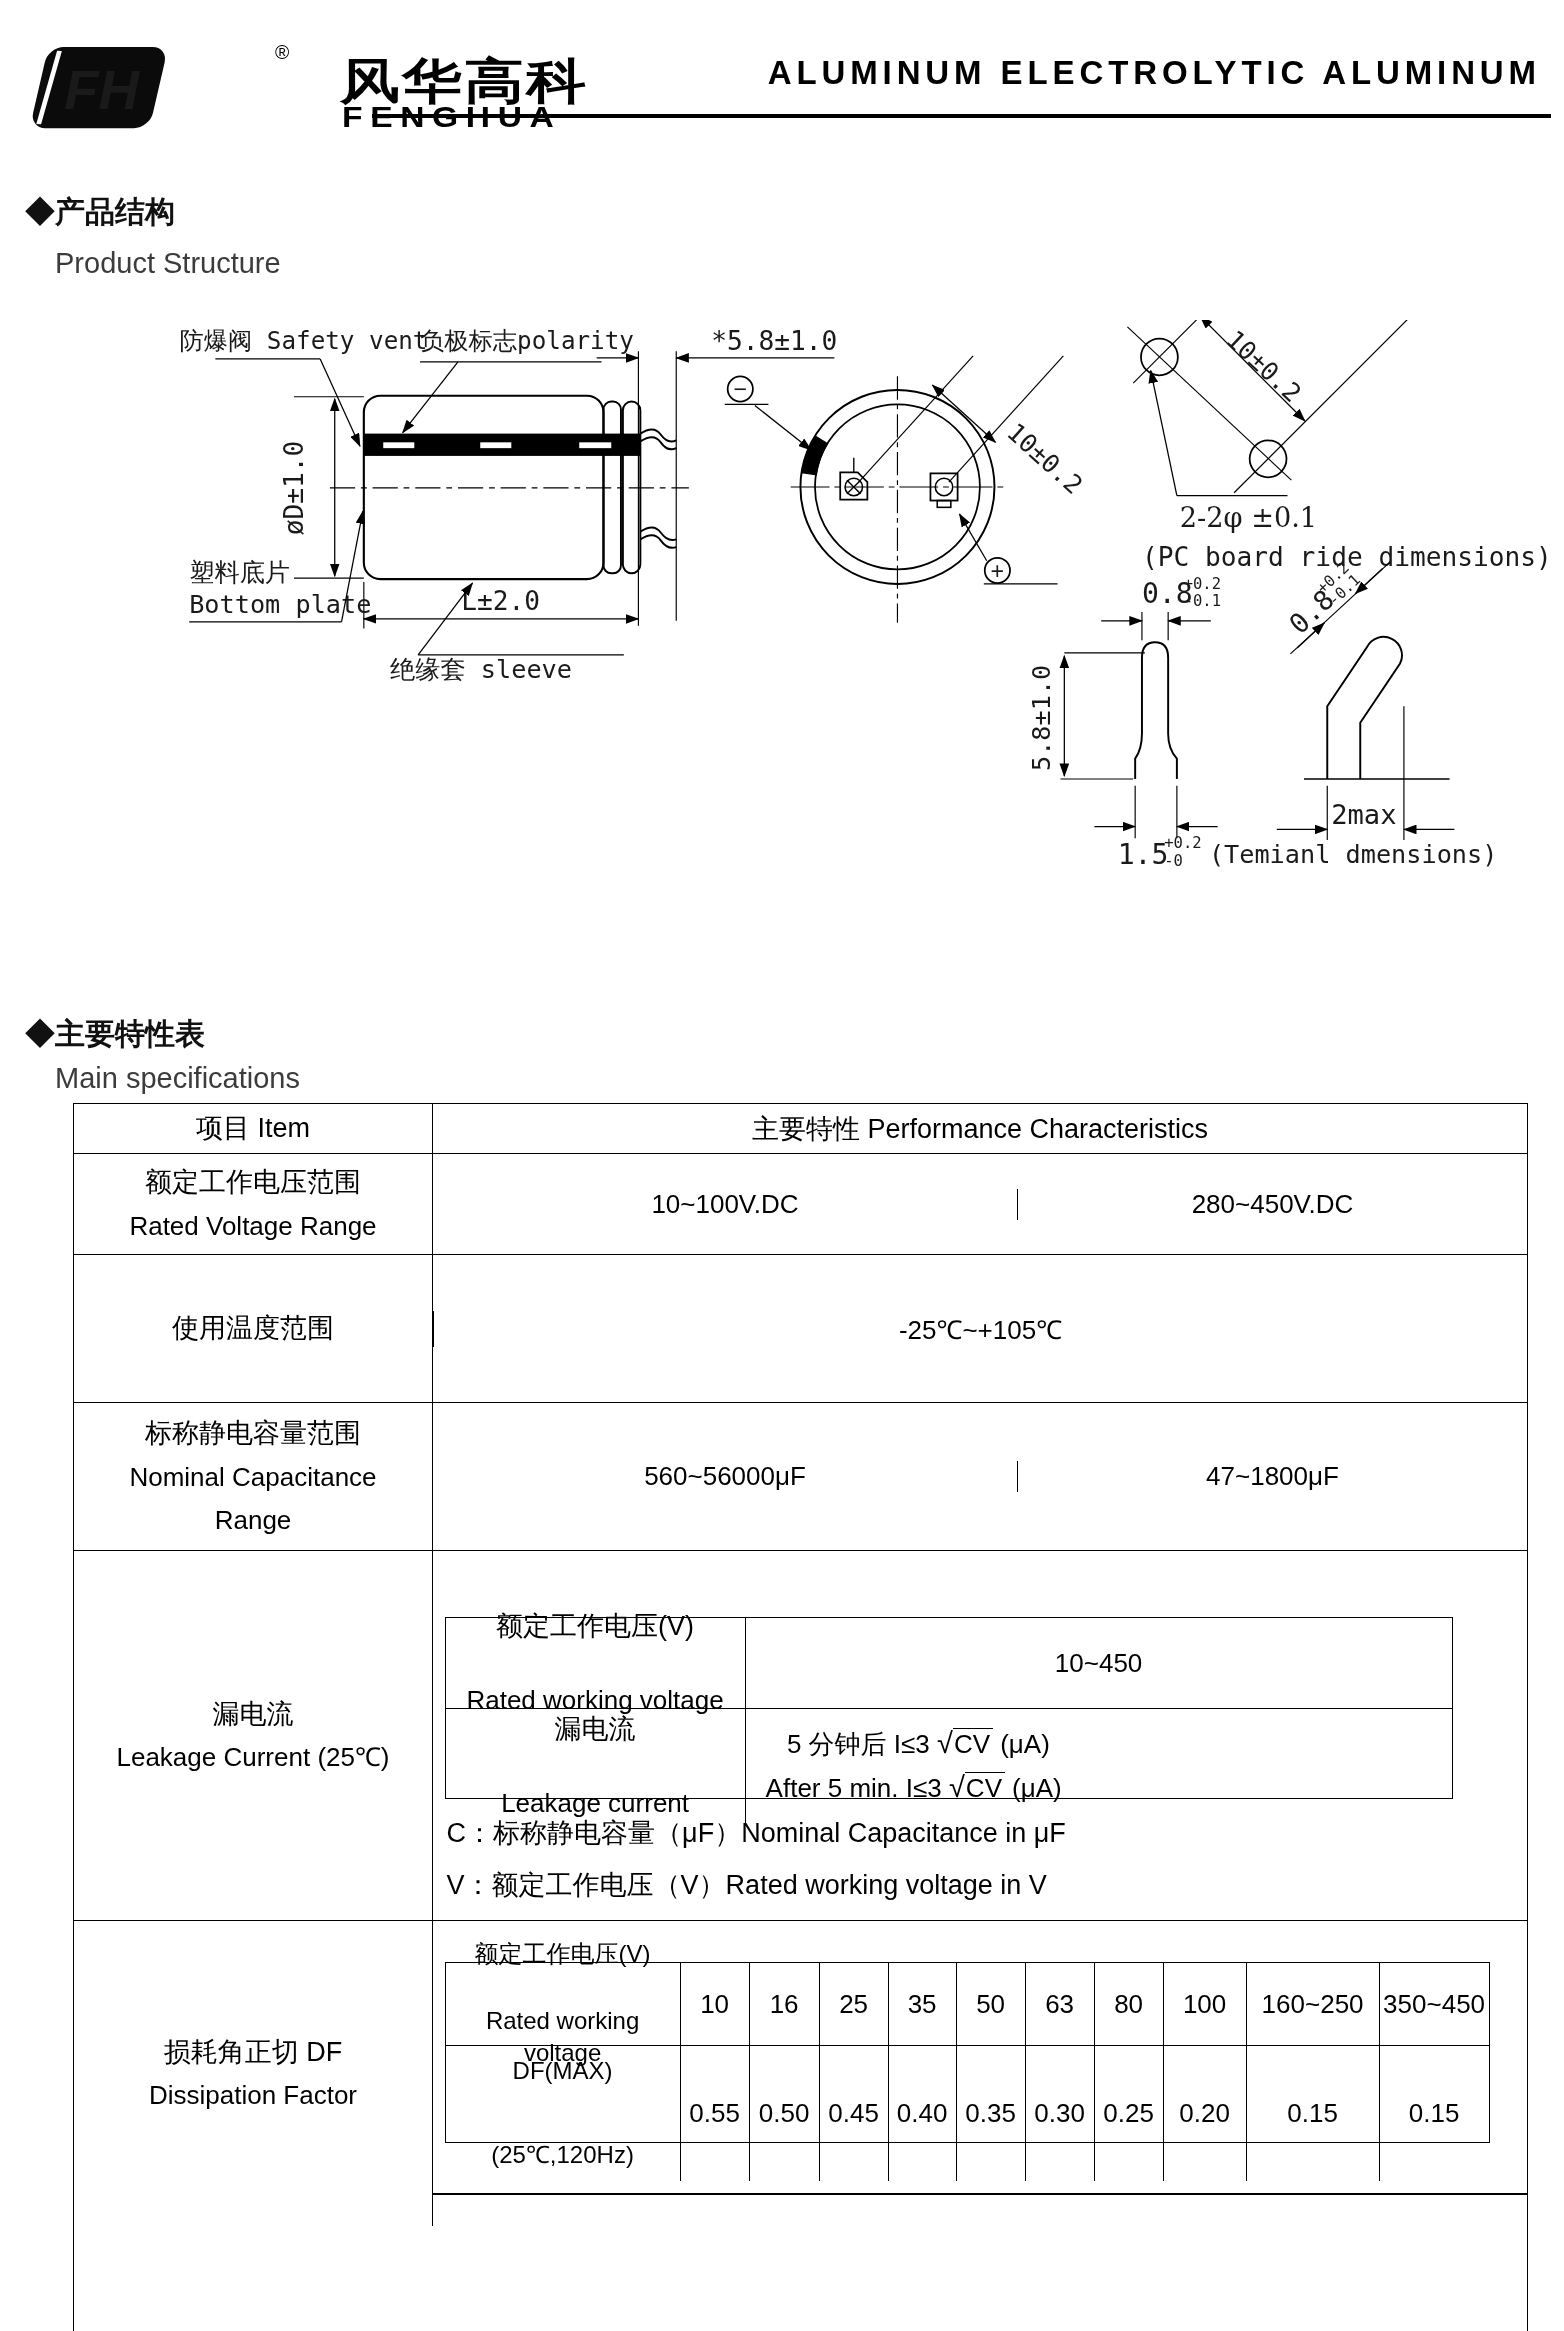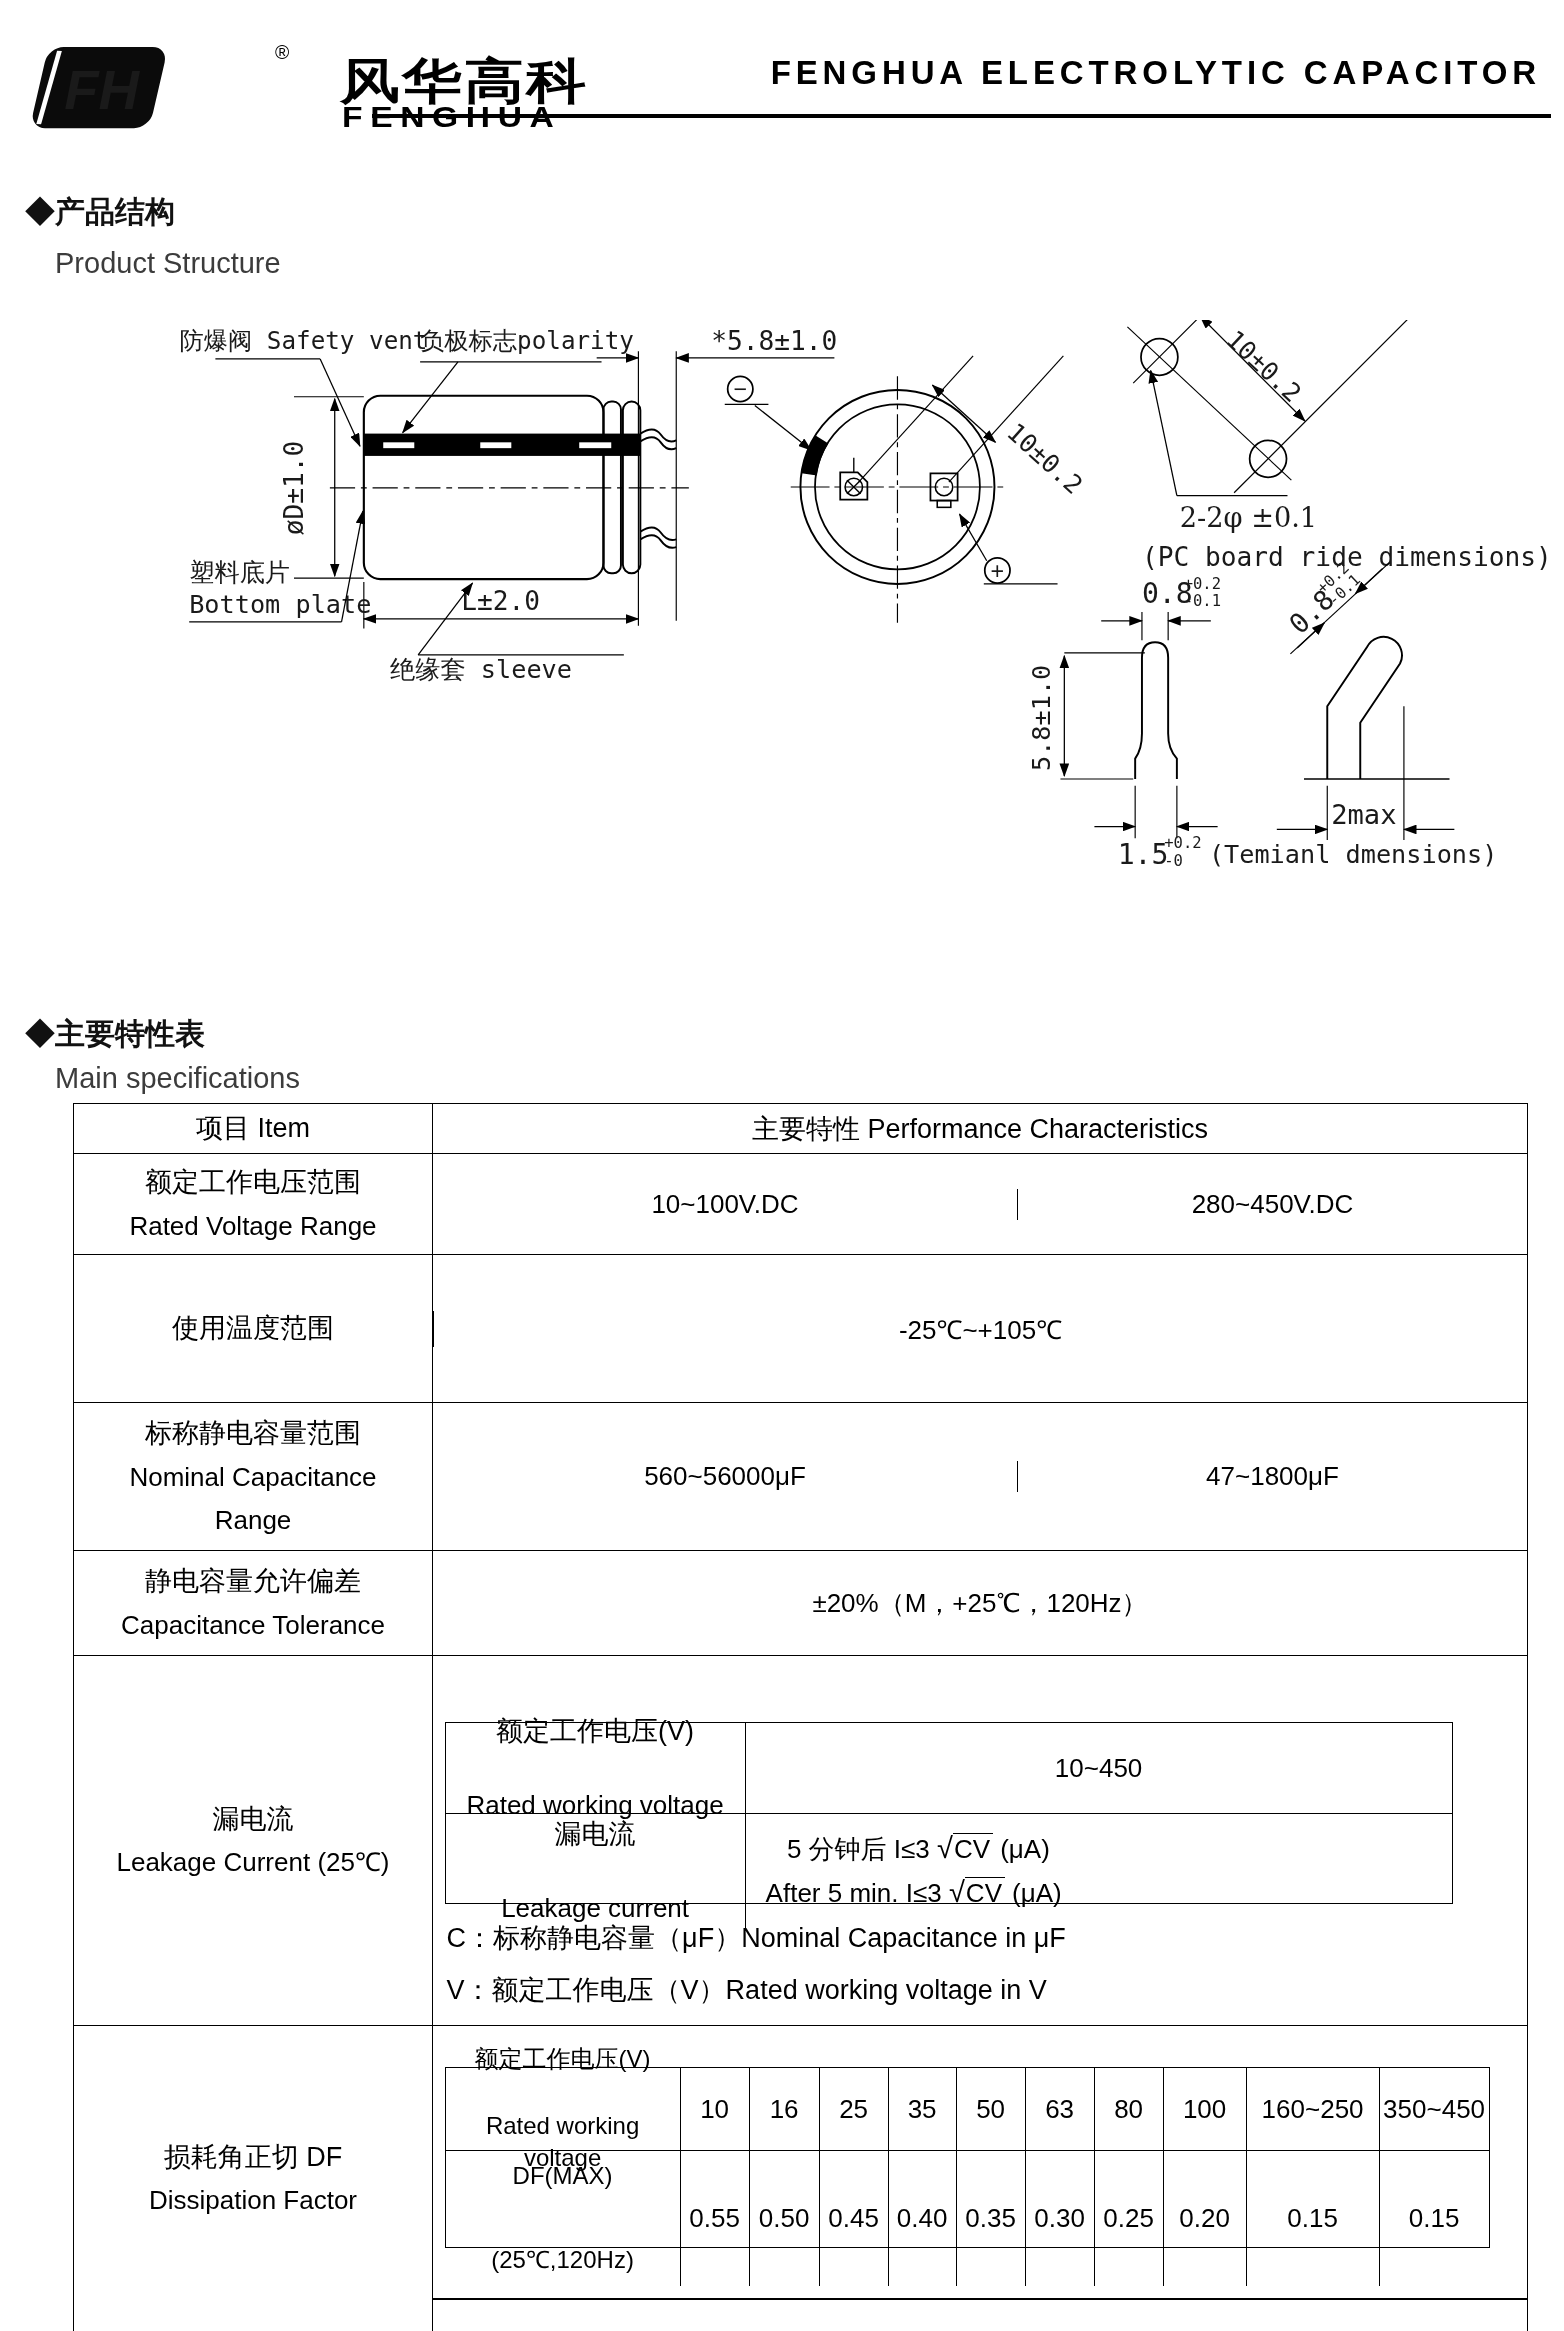--- a/index.html
+++ b/index.html
@@ -47,21 +47,21 @@
   <svg class="abs" style="left:27px;top:45px;width:146px;height:87px" viewBox="0 0 150 90">
     <g transform="skewX(-13)">
       <rect x="22" y="2" width="124" height="84" rx="16" fill="#0b0b0b"></rect>
       <rect x="30" y="6" width="5" height="76" fill="#ffffff" transform="rotate(3 32 44)"></rect>
     </g>
     <text x="38" y="66" font-size="58" font-style="italic" font-weight="bold" fill="#ffffff">FH</text>
   </svg>
   <div class="abs" style="left:275px;top:41px;font-size:19.4px">®</div>
   <div class="abs" id="brand-cn" style="left:340px;top:49px">风华高科</div>
   <div class="abs" id="brand-en" style="left:342px;top:100px">FENGHUA</div>
-  <div class="abs" id="doc-title" style="right:23px;top:54px">FENGHUA ELECTROLYTIC CAPACITOR</div>
+  <div class="abs" id="doc-title" style="right:23px;top:54px">ALUMINUM ELECTROLYTIC ALUMINUM</div>
   <div class="abs" id="header-rule" style="left:372px;top:114px;width:1179px"></div>
 
   <div class="abs sec-cn" style="left:25px;top:192px">◆产品结构</div>
   <div class="abs sec-en" style="left:55px;top:247px">Product Structure</div>
 
   <svg class="abs" style="left:0;top:320px;width:1564px;height:592px" viewBox="0 330 1612 610">
     <defs>
       <marker id="ae" markerWidth="14" markerHeight="10" refX="13" refY="5" orient="auto" markerUnits="userSpaceOnUse">
         <path d="M0,0 L14,5 L0,10 z" fill="#000"></path>
       </marker>
@@ -241,27 +241,20 @@
       <div class="lcell" style="padding:0 39px">
         <span class="cn">标称静电容量范围</span>
         <span>Nominal Capacitance Range</span>
       </div>
       <div class="content" style="display:flex;padding:0">
         <div class="vcell">560~56000μF</div>
         <div class="vcell2">47~1800μF</div>
       </div>
     </div>
 
-    <div class="trow" style="height:105px">
-      <div class="lcell">
-        <span class="cn">静电容量允许偏差</span>
-        <span>Capacitance Tolerance</span>
-      </div>
-      <div class="content">±20%（M，+25℃，120Hz）</div>
-    </div>
 
     <div class="trow" style="height:370px">
       <div class="lcell">
         <span class="cn">漏电流</span>
         <span>Leakage Current (25℃)</span>
       </div>
       <div class="content" style="display:block">
         <div class="inner-tab" style="left:11.6px;top:66px;width:1008px;height:182px;grid-template-columns:299px 1fr;grid-template-rows:90px 1fr;">
           <div class="itcell first toprow">
             <span class="cn">额定工作电压(V)</span>

